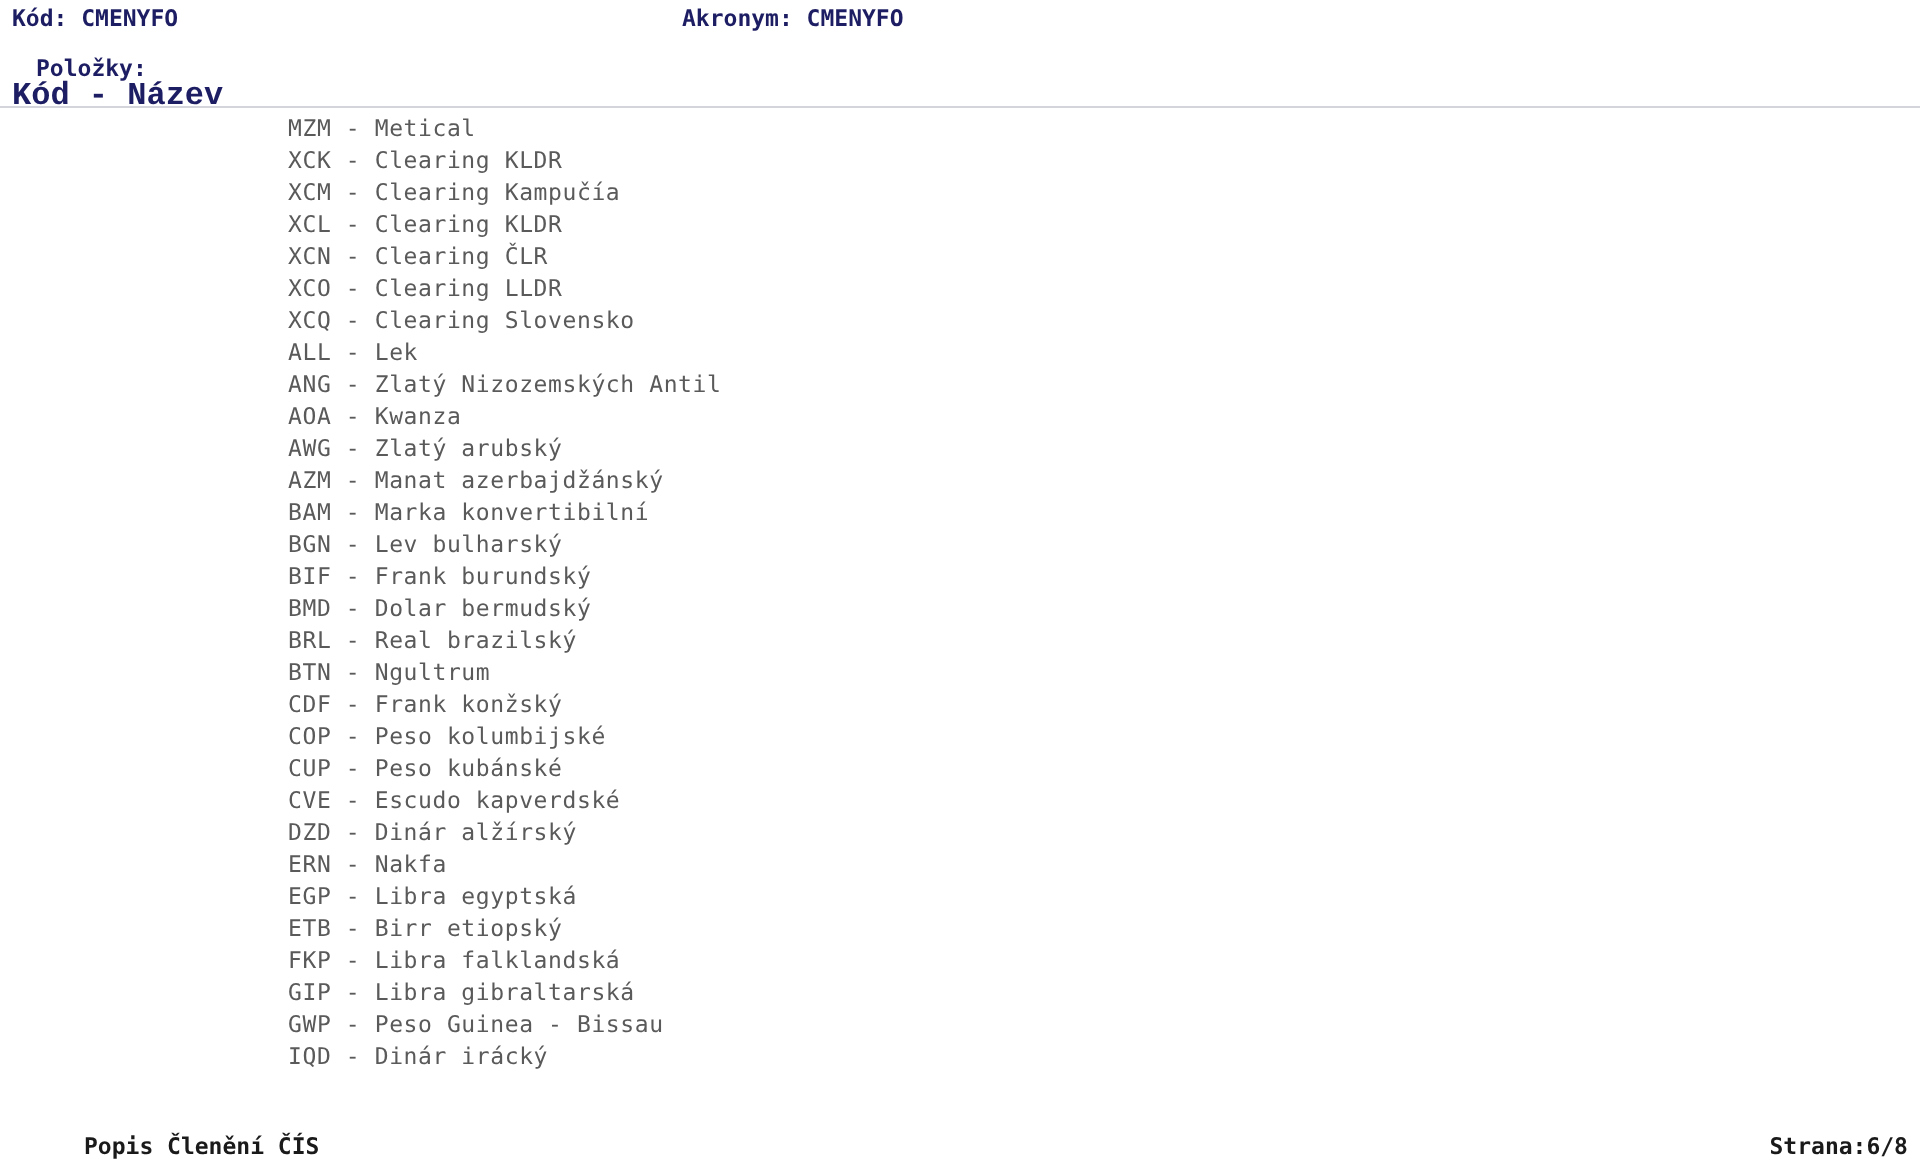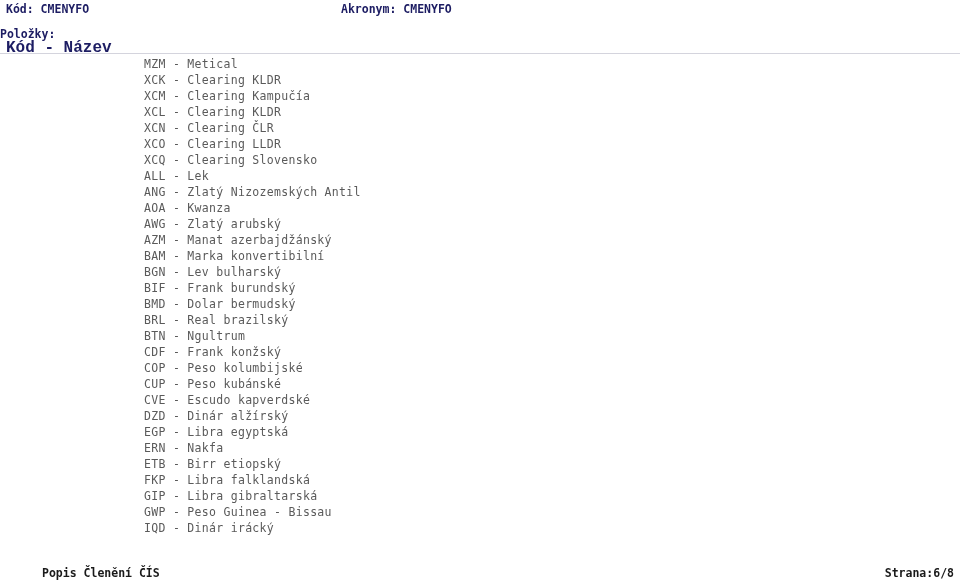--- a/index.html
+++ b/index.html
@@ -39,21 +39,21 @@
     font-weight: bold;
     color: #1d1d63;
     white-space: pre;
     line-height: 14px;
   }
   .hdr-code { left: 0; }
   .hdr-acronym { left: 335px; }
 
   .hdr-section {
     position: absolute;
-    left: 0;
+    left: 18px;
     top: 27px;
     font-family: "DejaVu Sans Mono", "Liberation Mono", monospace;
     font-size: 11.5px;
     font-weight: bold;
     color: #1d1d63;
     line-height: 14px;
     white-space: pre;
   }
   .hdr-columns {
     position: absolute;
@@ -149,22 +149,22 @@
     <div class="item-row">BGN - Lev bulharský</div>
     <div class="item-row">BIF - Frank burundský</div>
     <div class="item-row">BMD - Dolar bermudský</div>
     <div class="item-row">BRL - Real brazilský</div>
     <div class="item-row">BTN - Ngultrum</div>
     <div class="item-row">CDF - Frank konžský</div>
     <div class="item-row">COP - Peso kolumbijské</div>
     <div class="item-row">CUP - Peso kubánské</div>
     <div class="item-row">CVE - Escudo kapverdské</div>
     <div class="item-row">DZD - Dinár alžírský</div>
+    <div class="item-row">ERN - Nakfa</div>
     <div class="item-row">EGP - Libra egyptská</div>
-    <div class="item-row">ERN - Nakfa</div>
     <div class="item-row">ETB - Birr etiopský</div>
     <div class="item-row">FKP - Libra falklandská</div>
     <div class="item-row">GIP - Libra gibraltarská</div>
     <div class="item-row">GWP - Peso Guinea - Bissau</div>
     <div class="item-row">IQD - Dinár irácký</div>
   </div>
 
 <div class="doc-footer">
   <span class="footer-left">Popis Členění ČÍS</span>
   <span class="footer-right">Strana:6/8</span>

